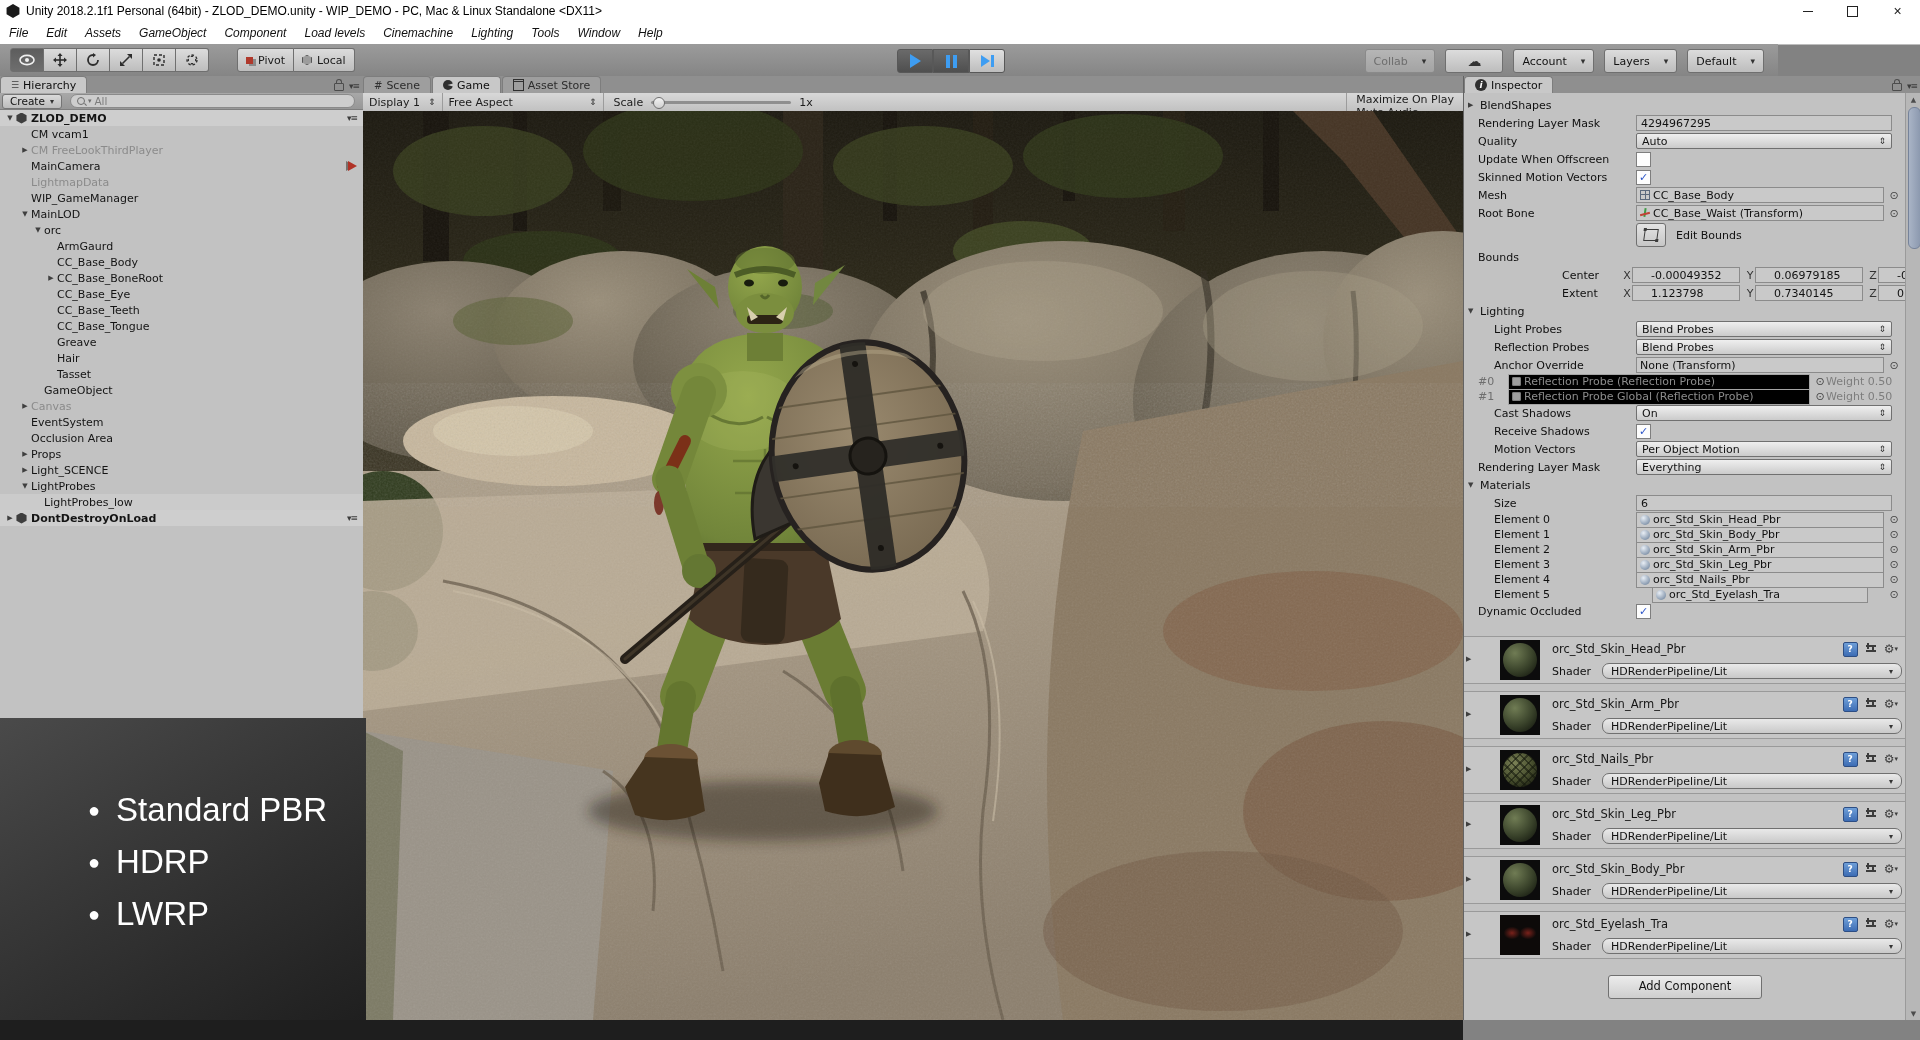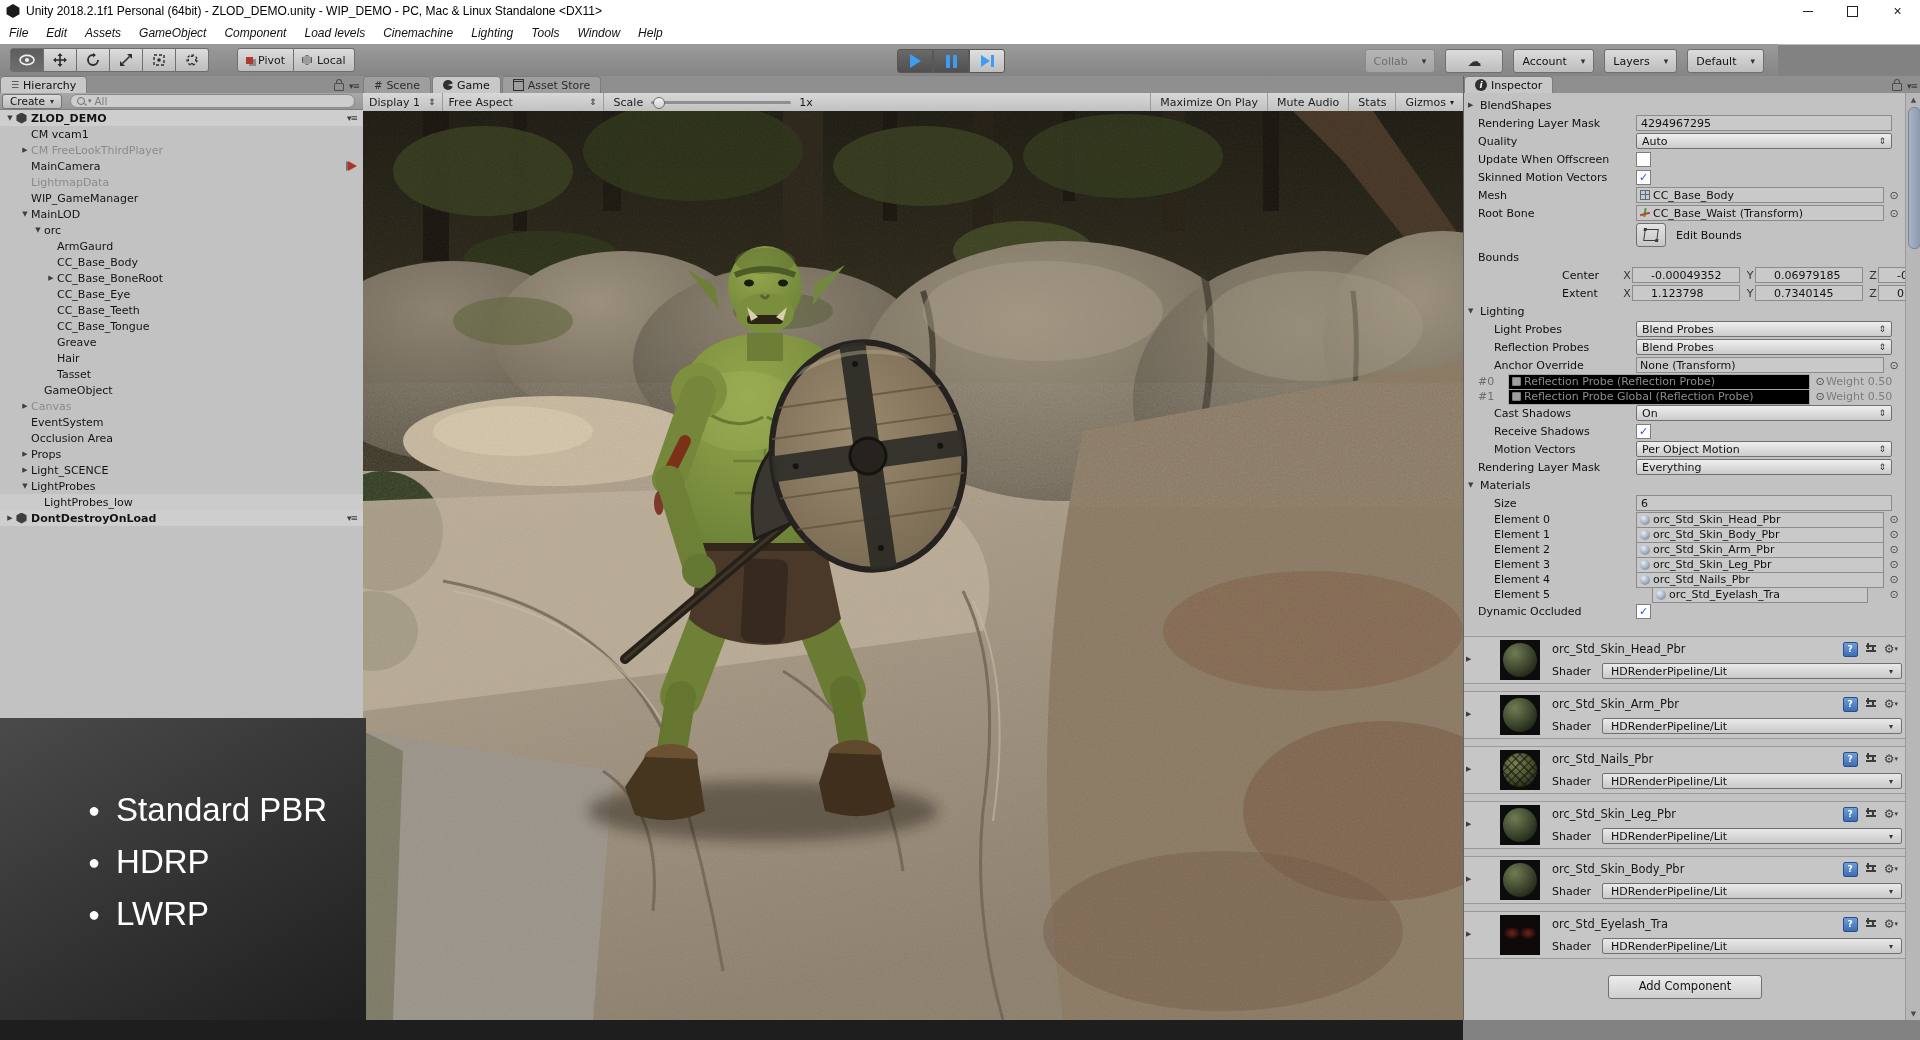--- a/index.html
+++ b/index.html
@@ -102,21 +102,21 @@
   #gameview{left:363px;top:76px;width:1100px;height:944px;background:#1b1b1b;}
   #gcontrols{position:absolute;top:17px;left:0;right:0;height:18px;background:linear-gradient(#d8d8d8,#c1c1c1);
              border-bottom:1px solid #6f6f6f;display:flex;align-items:center;font-size:11px;color:#1c1c1c;}
   .gc-dd{height:18px;display:flex;align-items:center;gap:8px;padding:0 6px;border-right:1px solid #9c9c9c;}
   .uds{font-size:9px;color:#333;}
   #aspect-dd{width:148px;justify-content:space-between;}
   #scale-wrap{display:flex;align-items:center;gap:8px;padding-left:10px;}
   #scale-track{width:140px;height:3px;background:#8f8f8f;border-radius:2px;position:relative;}
   #scale-knob{position:absolute;left:2px;top:-4px;width:10px;height:10px;border-radius:50%;
               background:linear-gradient(#f2f2f2,#cfcfcf);border:1px solid #6f6f6f;}
-  #gc-right{margin-left:auto;display:flex;height:100%;}
+  #gc-right{margin-left:auto;display:flex;height:100%;flex-direction:column;}
   .gcbtn{display:flex;align-items:center;padding:0 9px;border-left:1px solid #9c9c9c;gap:4px;}
   .gcbtn .caret{font-size:8px;}
   #game-render{position:absolute;top:35px;left:0;}
 
   
   #inspector{left:1463px;top:76px;width:457px;height:944px;background:#c2c2c2;border-left:1px solid #636363;}
   .insp-i{width:12px;height:12px;border-radius:50%;background:#2f2f2f;color:#fff;display:inline-flex;
           align-items:center;justify-content:center;font-size:9px;font-style:italic;font-weight:bold;}
   #ins-content{position:absolute;top:17px;left:0;right:15px;bottom:0;overflow:hidden;}
   #ins-fields{padding-top:3px;}
@@ -180,21 +180,21 @@
   .micons{margin-left:auto;display:flex;align-items:center;gap:7px;margin-right:4px;}
   .ic-help{width:13px;height:13px;border-radius:2px;background:linear-gradient(#6f9fd8,#3c6cb4);color:#fff;
            display:flex;align-items:center;justify-content:center;font-size:9px;font-weight:bold;border:1px solid #2d4e84;}
   .ic-preset{width:12px;height:12px;position:relative;}
   .ic-preset::before{content:'';position:absolute;left:1px;top:2px;width:10px;height:2px;background:#3c3c3c;box-shadow:0 5px 0 #3c3c3c;}
   .ic-preset::after{content:'';position:absolute;left:2px;top:0px;width:2px;height:6px;background:#3c3c3c;box-shadow:5px 3px 0 #3c3c3c;}
   .ic-gear{font-size:12px;color:#3c3c3c;line-height:1;}
   .ic-gear .caret{font-size:7px;vertical-align:2px;}
   .mshader{height:20px;display:flex;align-items:center;}
   .shlab{width:50px;color:#101010;}
-  .shdd{flex:1;height:14px;border:1px solid #707070;border-radius:2px;background:linear-gradient(#e9e9e9,#c9c9c9);
+  .shdd{flex:1;height:14px;border:1px solid #707070;border-radius:7px;background:linear-gradient(#e9e9e9,#c9c9c9);
         display:flex;align-items:center;padding:0 8px;}
   .shdd .shcaret{margin-left:auto;font-size:8px;color:#333;}
 
   #add-component{display:block;margin:16px auto 0;width:152px;height:22px;border:1px solid #707070;border-radius:3px;
                  background:linear-gradient(#ececec,#cecece);font-size:11.5px;color:#141414;text-align:center;line-height:20px;}
 
   
   #ins-scroll{position:absolute;right:0;top:17px;bottom:0;width:15px;background:#b7b7b7;border-left:1px solid #9a9a9a;}
   #ins-scroll .sarrow{position:absolute;left:0;width:15px;height:13px;display:flex;align-items:center;justify-content:center;
                       font-size:7px;color:#4c4c4c;}

